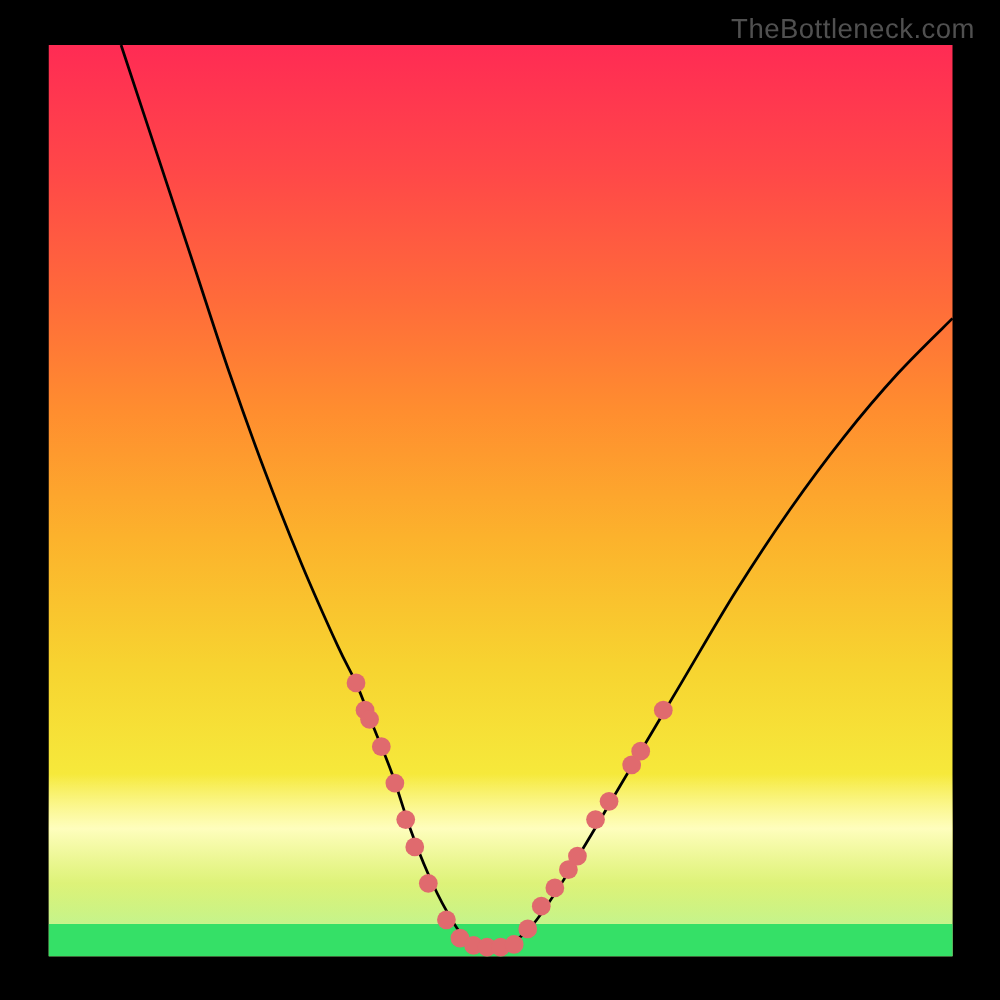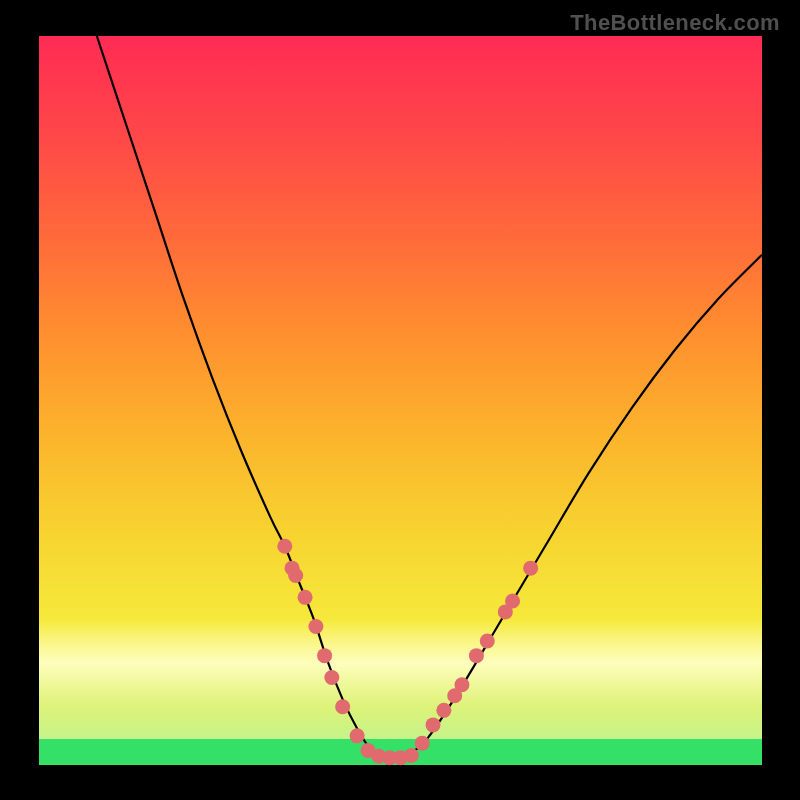--- a/index.html
+++ b/index.html
@@ -51,21 +51,21 @@
         #F7F669 90%,
         #F9FDA0 96%
       );
   }
   .watermark {
     position: absolute;
     top: 10px;
     right: 20px;
     color: #505050;
     font-size: 22px;
-    font-weight: 700;
+    font-weight: 400;
     letter-spacing: 0.4px;
   }
   svg.curve {
     position: absolute;
     left: 39px;
     top: 36px;
     width: 723px;
     height: 729px;
     overflow: visible;
   }

